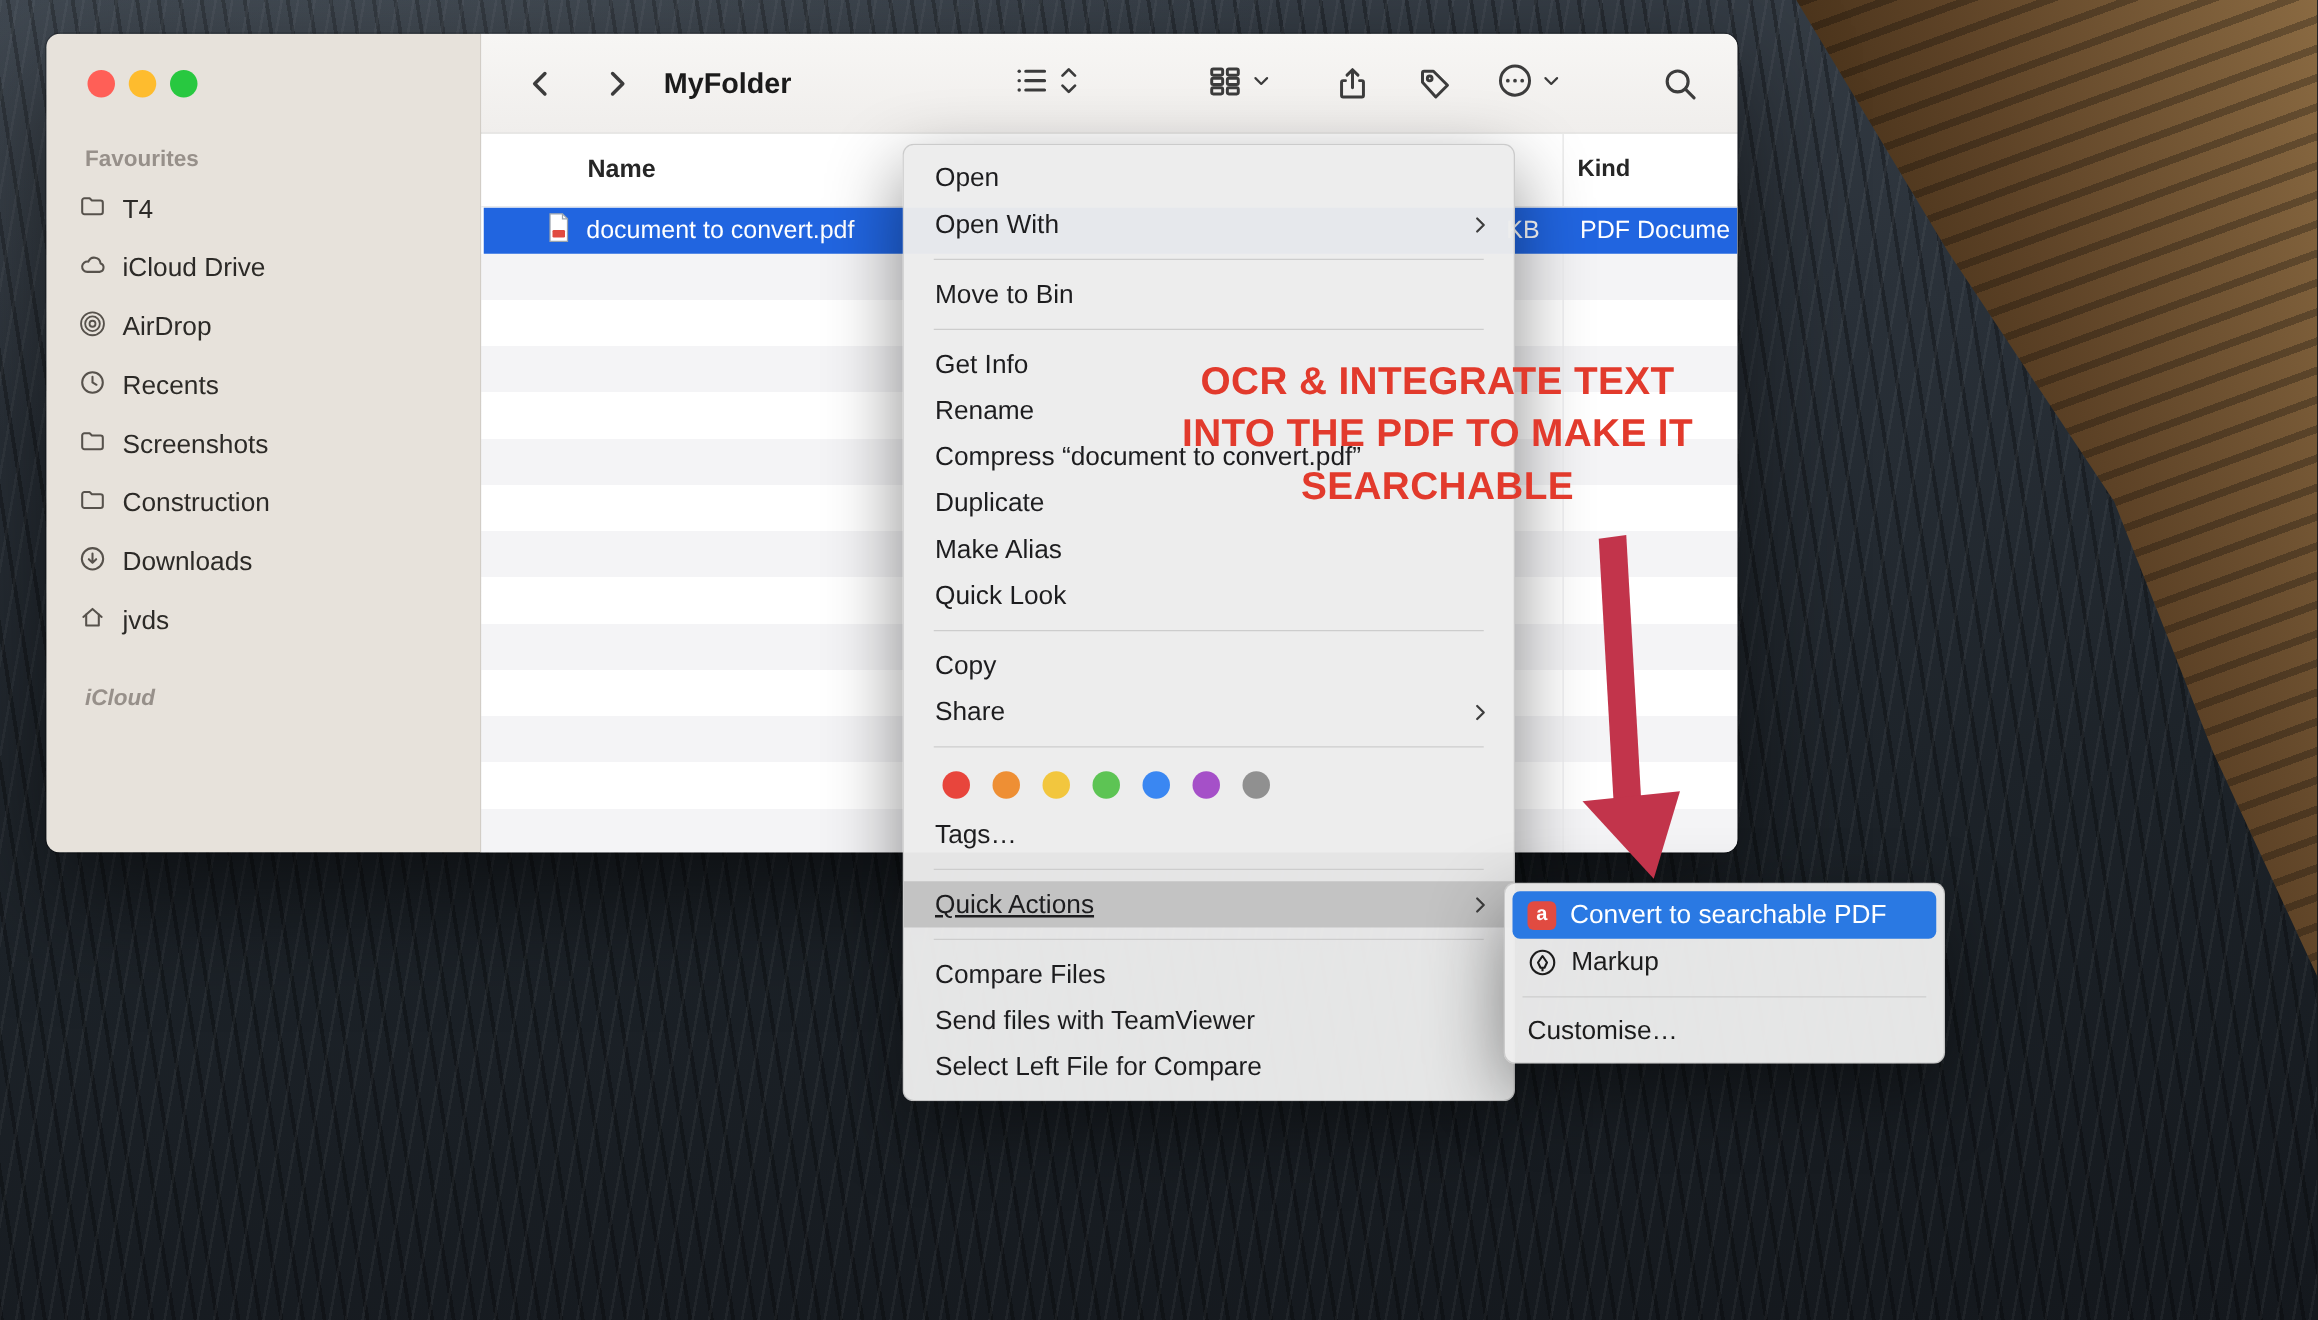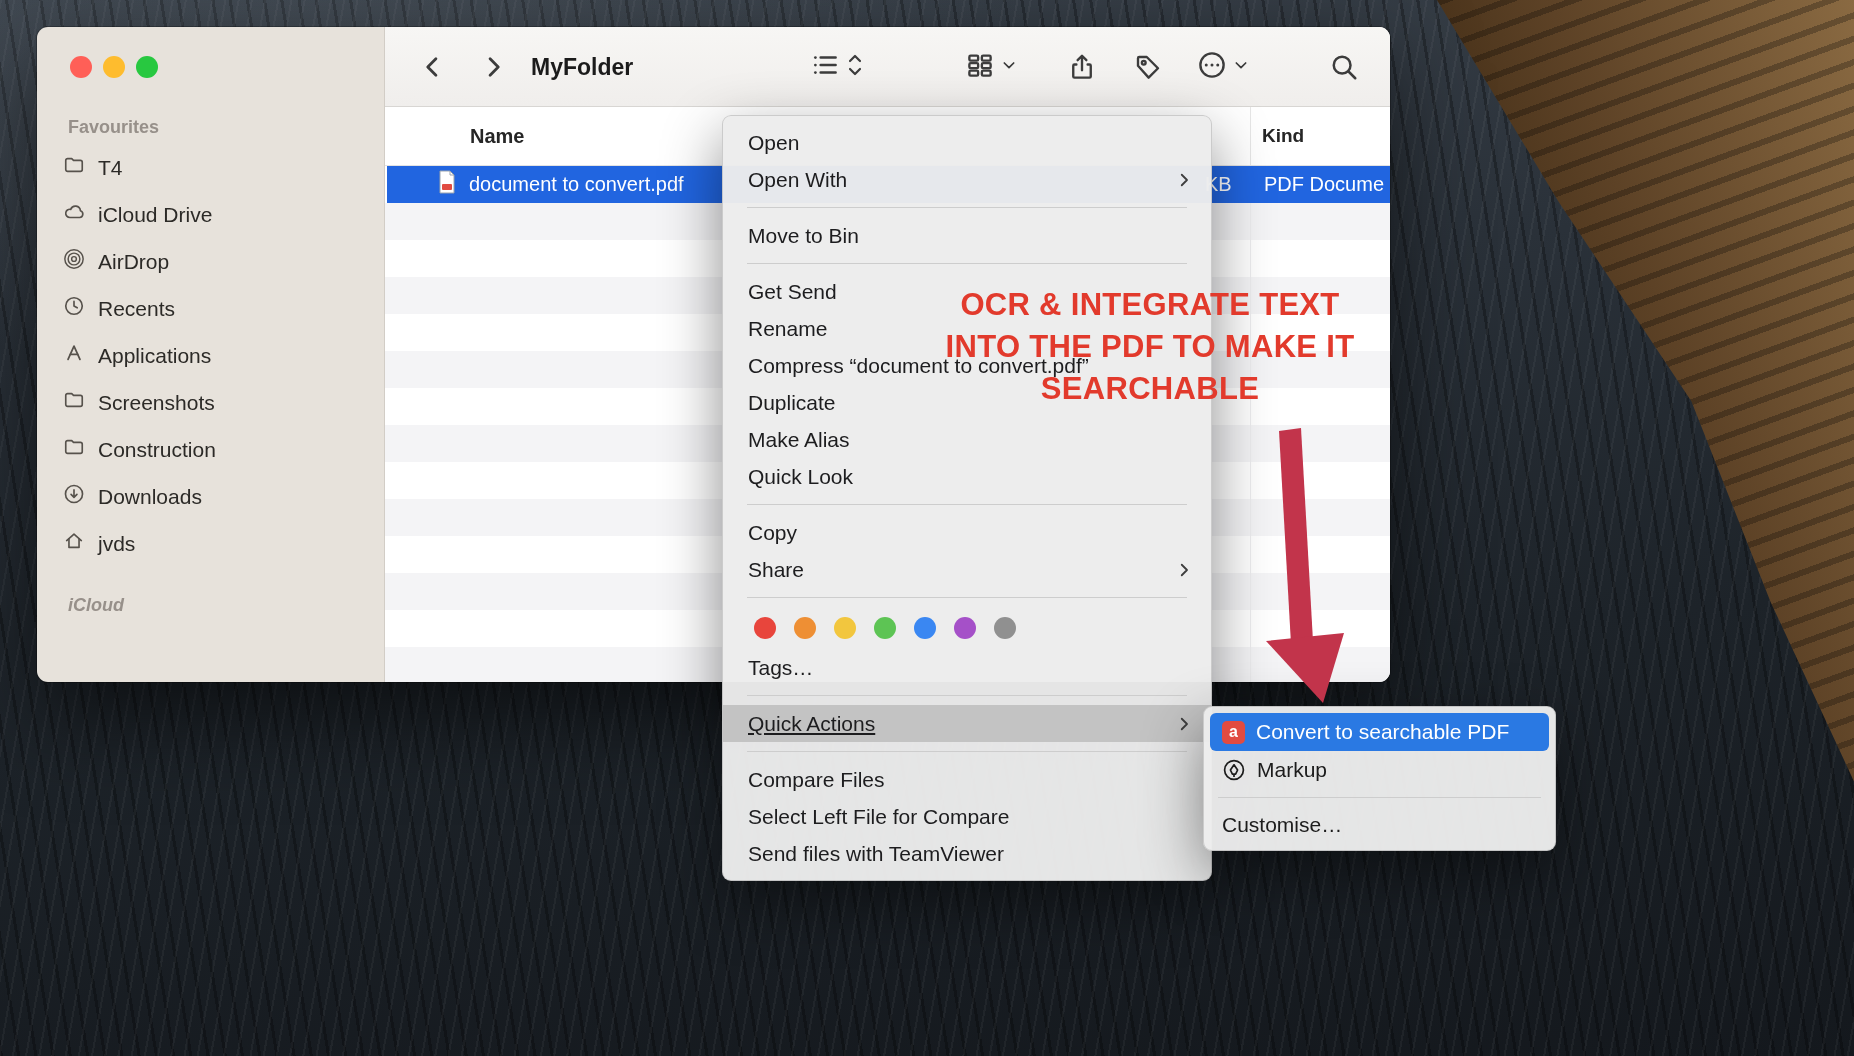--- a/index.html
+++ b/index.html
@@ -138,27 +138,20 @@
           <span>AirDrop</span>
         </div>
         <div class="side-item">
           <span><svg width="22" height="22" viewBox="0 0 24 24" fill="none" stroke="currentColor" stroke-width="1.8" stroke-linecap="round">
                 <circle cx="12" cy="12" r="9"></circle>
                 <path d="M12 7v5l3.5 2"></path>
               </svg></span>
           <span>Recents</span>
         </div>
         <div class="side-item">
-          <span><svg width="22" height="22" viewBox="0 0 24 24" fill="none" stroke="currentColor" stroke-width="1.9" stroke-linecap="round" stroke-linejoin="round">
-                <path d="M5.5 19 12 4.5 18.5 19"></path>
-                <path d="M8 13.5h8"></path>
-              </svg></span>
-          <span>Applications</span>
-        </div>
-        <div class="side-item">
           <span><svg width="22" height="22" viewBox="0 0 24 24" fill="none" stroke="currentColor" stroke-width="1.8" stroke-linecap="round" stroke-linejoin="round">
                 <path d="M3 7a2 2 0 0 1 2-2h4.5l2 2H19a2 2 0 0 1 2 2v8a2 2 0 0 1-2 2H5a2 2 0 0 1-2-2z"></path>
               </svg></span>
           <span>Screenshots</span>
         </div>
         <div class="side-item">
           <span><svg width="22" height="22" viewBox="0 0 24 24" fill="none" stroke="currentColor" stroke-width="1.8" stroke-linecap="round" stroke-linejoin="round">
                 <path d="M3 7a2 2 0 0 1 2-2h4.5l2 2H19a2 2 0 0 1 2 2v8a2 2 0 0 1-2 2H5a2 2 0 0 1-2-2z"></path>
               </svg></span>
           <span>Construction</span>
@@ -293,21 +286,21 @@
         </span>
       </div>
     <div class="sep"></div>
 
     <div class="mi">
         <span>Move to Bin</span>
       </div>
     <div class="sep"></div>
 
     <div class="mi">
-        <span>Get Send</span>
+        <span>Get Info</span>
       </div>
     <div class="mi">
         <span>Rename</span>
       </div>
     <div class="mi">
         <span>Compress “document to convert.pdf”</span>
       </div>
     <div class="mi">
         <span>Duplicate</span>
       </div>
@@ -355,24 +348,24 @@
             <path d="m9 5 7 7-7 7"></path>
           </svg>
         </span>
       </div>
     <div class="sep"></div>
 
     <div class="mi">
         <span>Compare Files</span>
       </div>
     <div class="mi">
+        <span>Send files with TeamViewer</span>
+      </div>
+    <div class="mi">
         <span>Select Left File for Compare</span>
-      </div>
-    <div class="mi">
-        <span>Send files with TeamViewer</span>
       </div>
   </div>
 
   <div class="submenu">
     <div class="smi sel">
       <span class="ico">
           <span class="pdf-badge">a</span>
         </span>
       <span>Convert to searchable PDF</span>
     </div>

